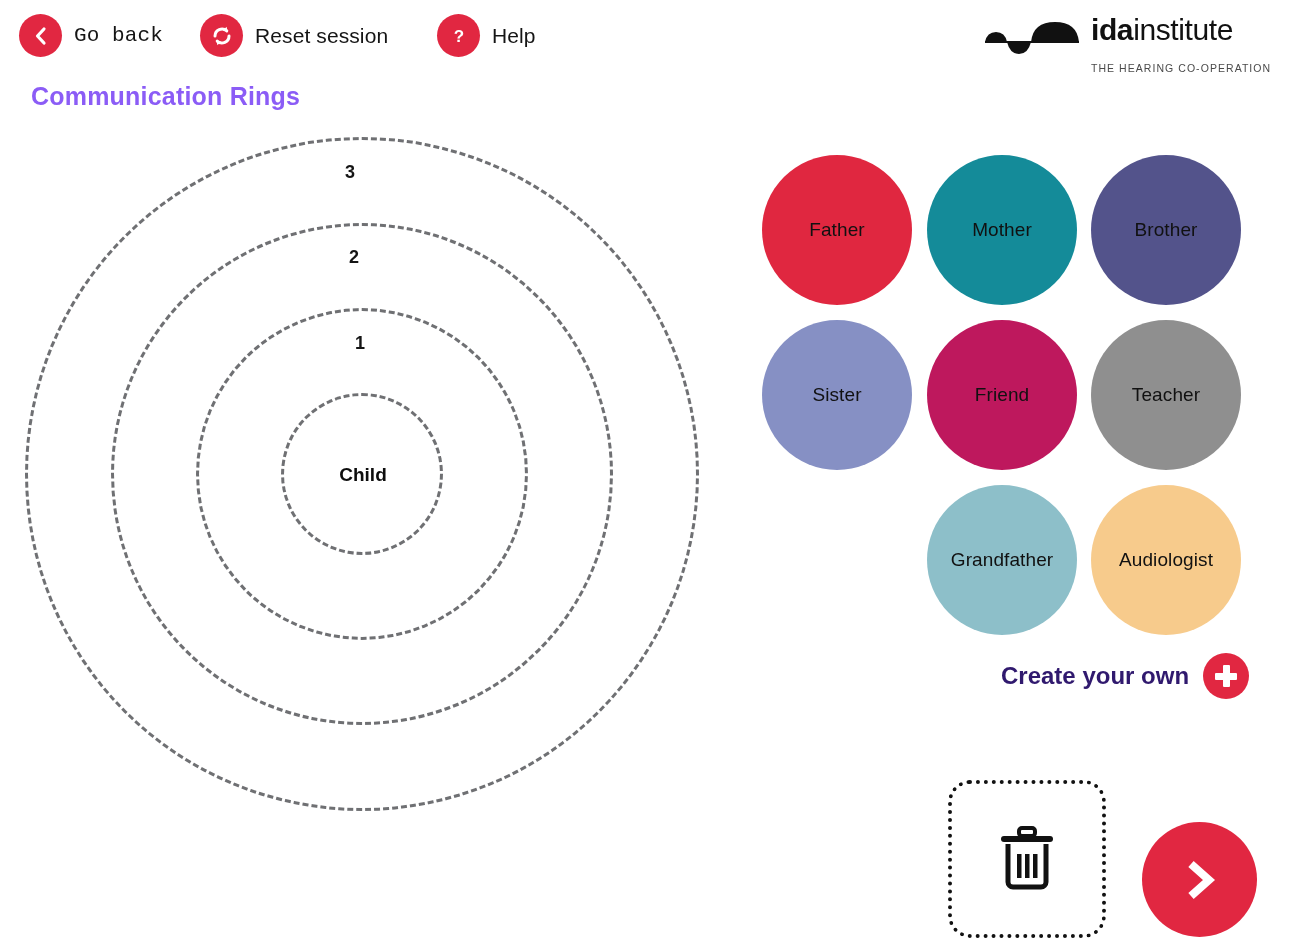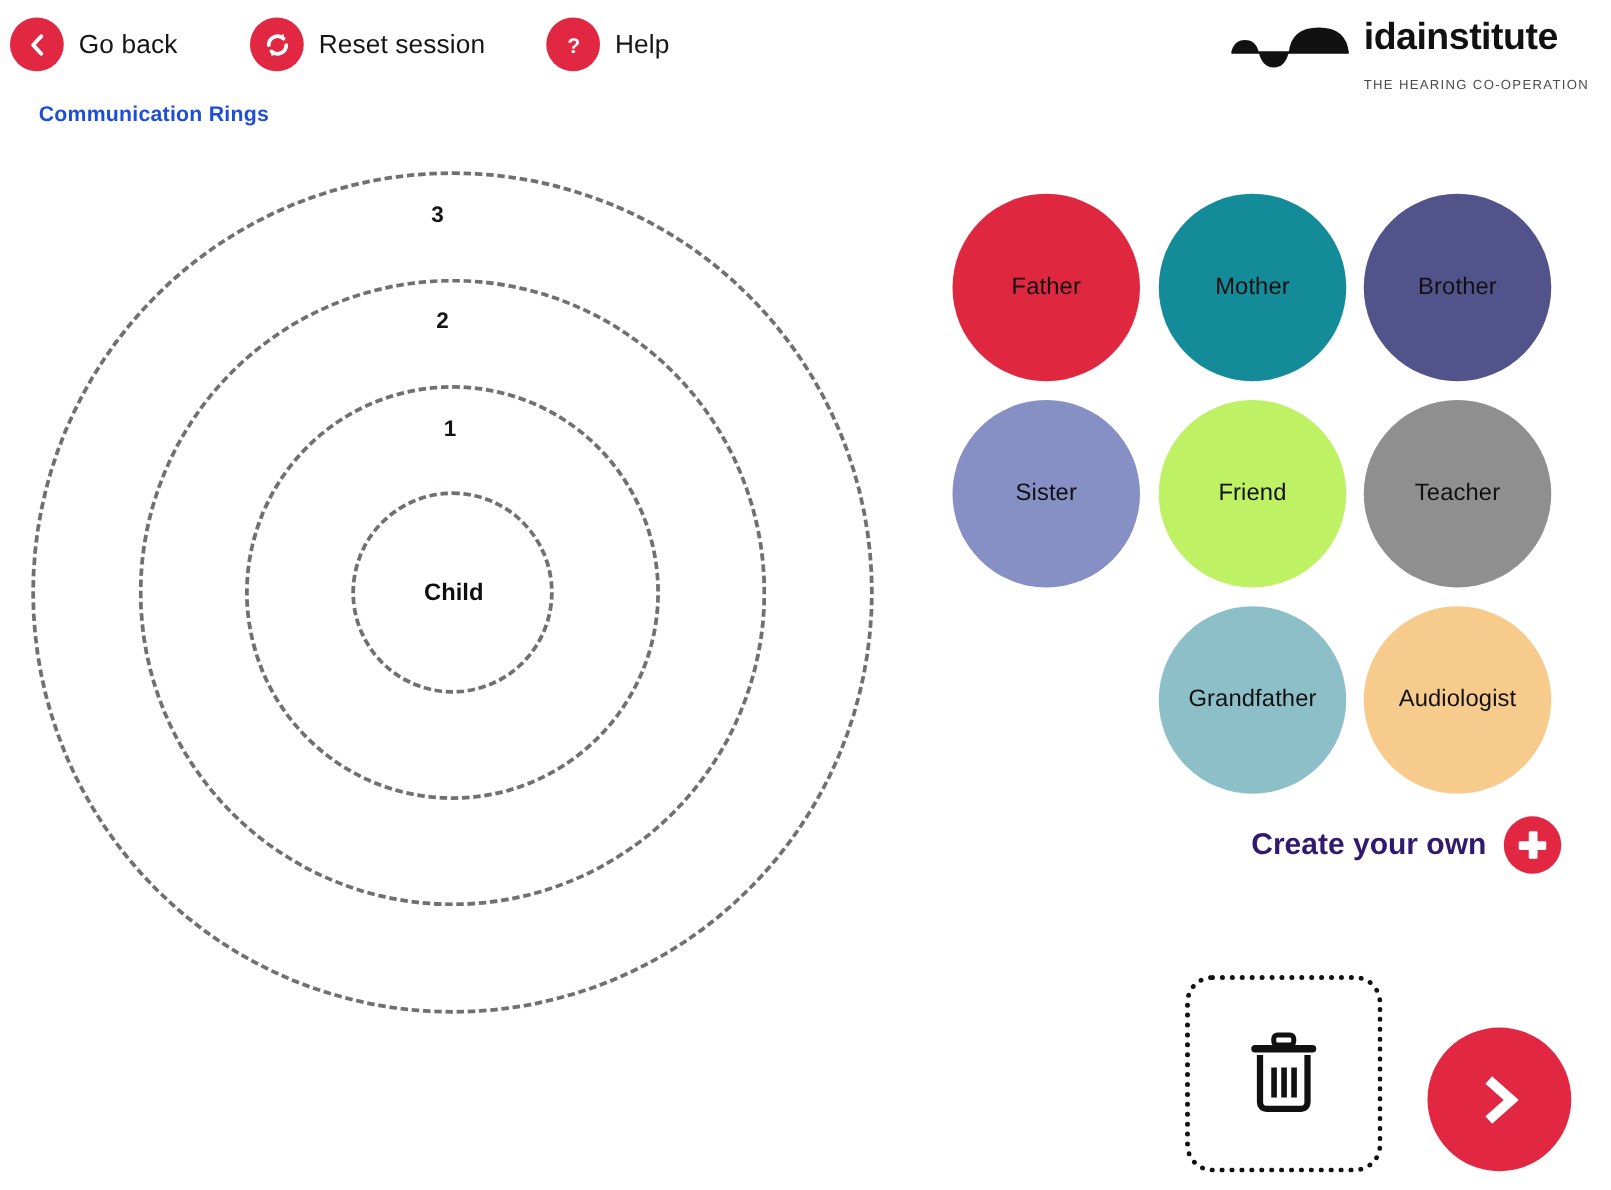--- a/index.html
+++ b/index.html
@@ -23,21 +23,21 @@
     width: 1289px;
     height: 72px;
   }
   .tool {
     position: absolute;
     display: flex;
     align-items: center;
     gap: 12px;
     cursor: pointer;
   }
-  .tool-go  { left: 8px;  top: 14px; }
+  .tool-go  { left: 19px;  top: 14px; font-family: Liberation Mono, monospace; }
   .tool-res { left: 200px; top: 14px; }
   .tool-hlp { left: 437px; top: 14px; }
 
   .rbadge {
     width: 43px; height: 43px;
     border-radius: 50%;
     background: #E12741;
     display: flex;
     align-items: center;
     justify-content: center;
@@ -65,39 +65,39 @@
   .logo-mark { width: 98px; height: 44px; flex: 0 0 auto; margin-top: 4px; }
   .logo-text { margin-left: 8px; }
   .logo-word {
     font-size: 30px;
     line-height: 32px;
     color: #111;
     letter-spacing: -0.4px;
     white-space: nowrap;
   }
   .logo-word b { font-weight: 700; }
-  .logo-word span.thin { font-weight: 700; text-align: right; }
+  .logo-word span.thin { font-weight: 400; text-align: right; }
   .logo-sub {
     font-size: 10.5px;
     letter-spacing: 1.05px;
     color: #4a4a4a;
     white-space: nowrap;
     margin-top: 16px;
     text-align: right;
   }
 
   
   .page-title {
     position: absolute;
     left: 31px;
     top: 82px;
-    font-size: 17px;
+    font-size: 25px;
     font-weight: 700;
     letter-spacing: .2px;
-    color: #1d4ed8;
+    color: #8b5cf6;
   }
 
   
   .rings-area {
     position: absolute;
     left: 0; top: 110px;
     width: 730px;
     height: 842px;
   }
   .ring {
@@ -286,21 +286,21 @@
   <div class="pcircle" style="left:165px; top:0px;   background:#148B99;">
     <span>Mother</span>
   </div>
   <div class="pcircle" style="left:329px; top:0px;   background:#53538B;">
     <span>Brother</span>
   </div>
 
   <div class="pcircle" style="left:0px;   top:165px; background:#8690C4;">
     <span>Sister</span>
   </div>
-  <div class="pcircle" style="left:165px; top:165px; background:#bef264;">
+  <div class="pcircle" style="left:165px; top:165px; background:#be185d;">
     <span>Friend</span>
   </div>
   <div class="pcircle" style="left:329px; top:165px; background:#8F8F8F;">
     <span>Teacher</span>
   </div>
 
   <div class="pcircle" style="left:165px; top:330px; background:#8DBFC9;">
     <span>Grandfather</span>
   </div>
   <div class="pcircle" style="left:329px; top:330px; background:#F7CB8C;">

